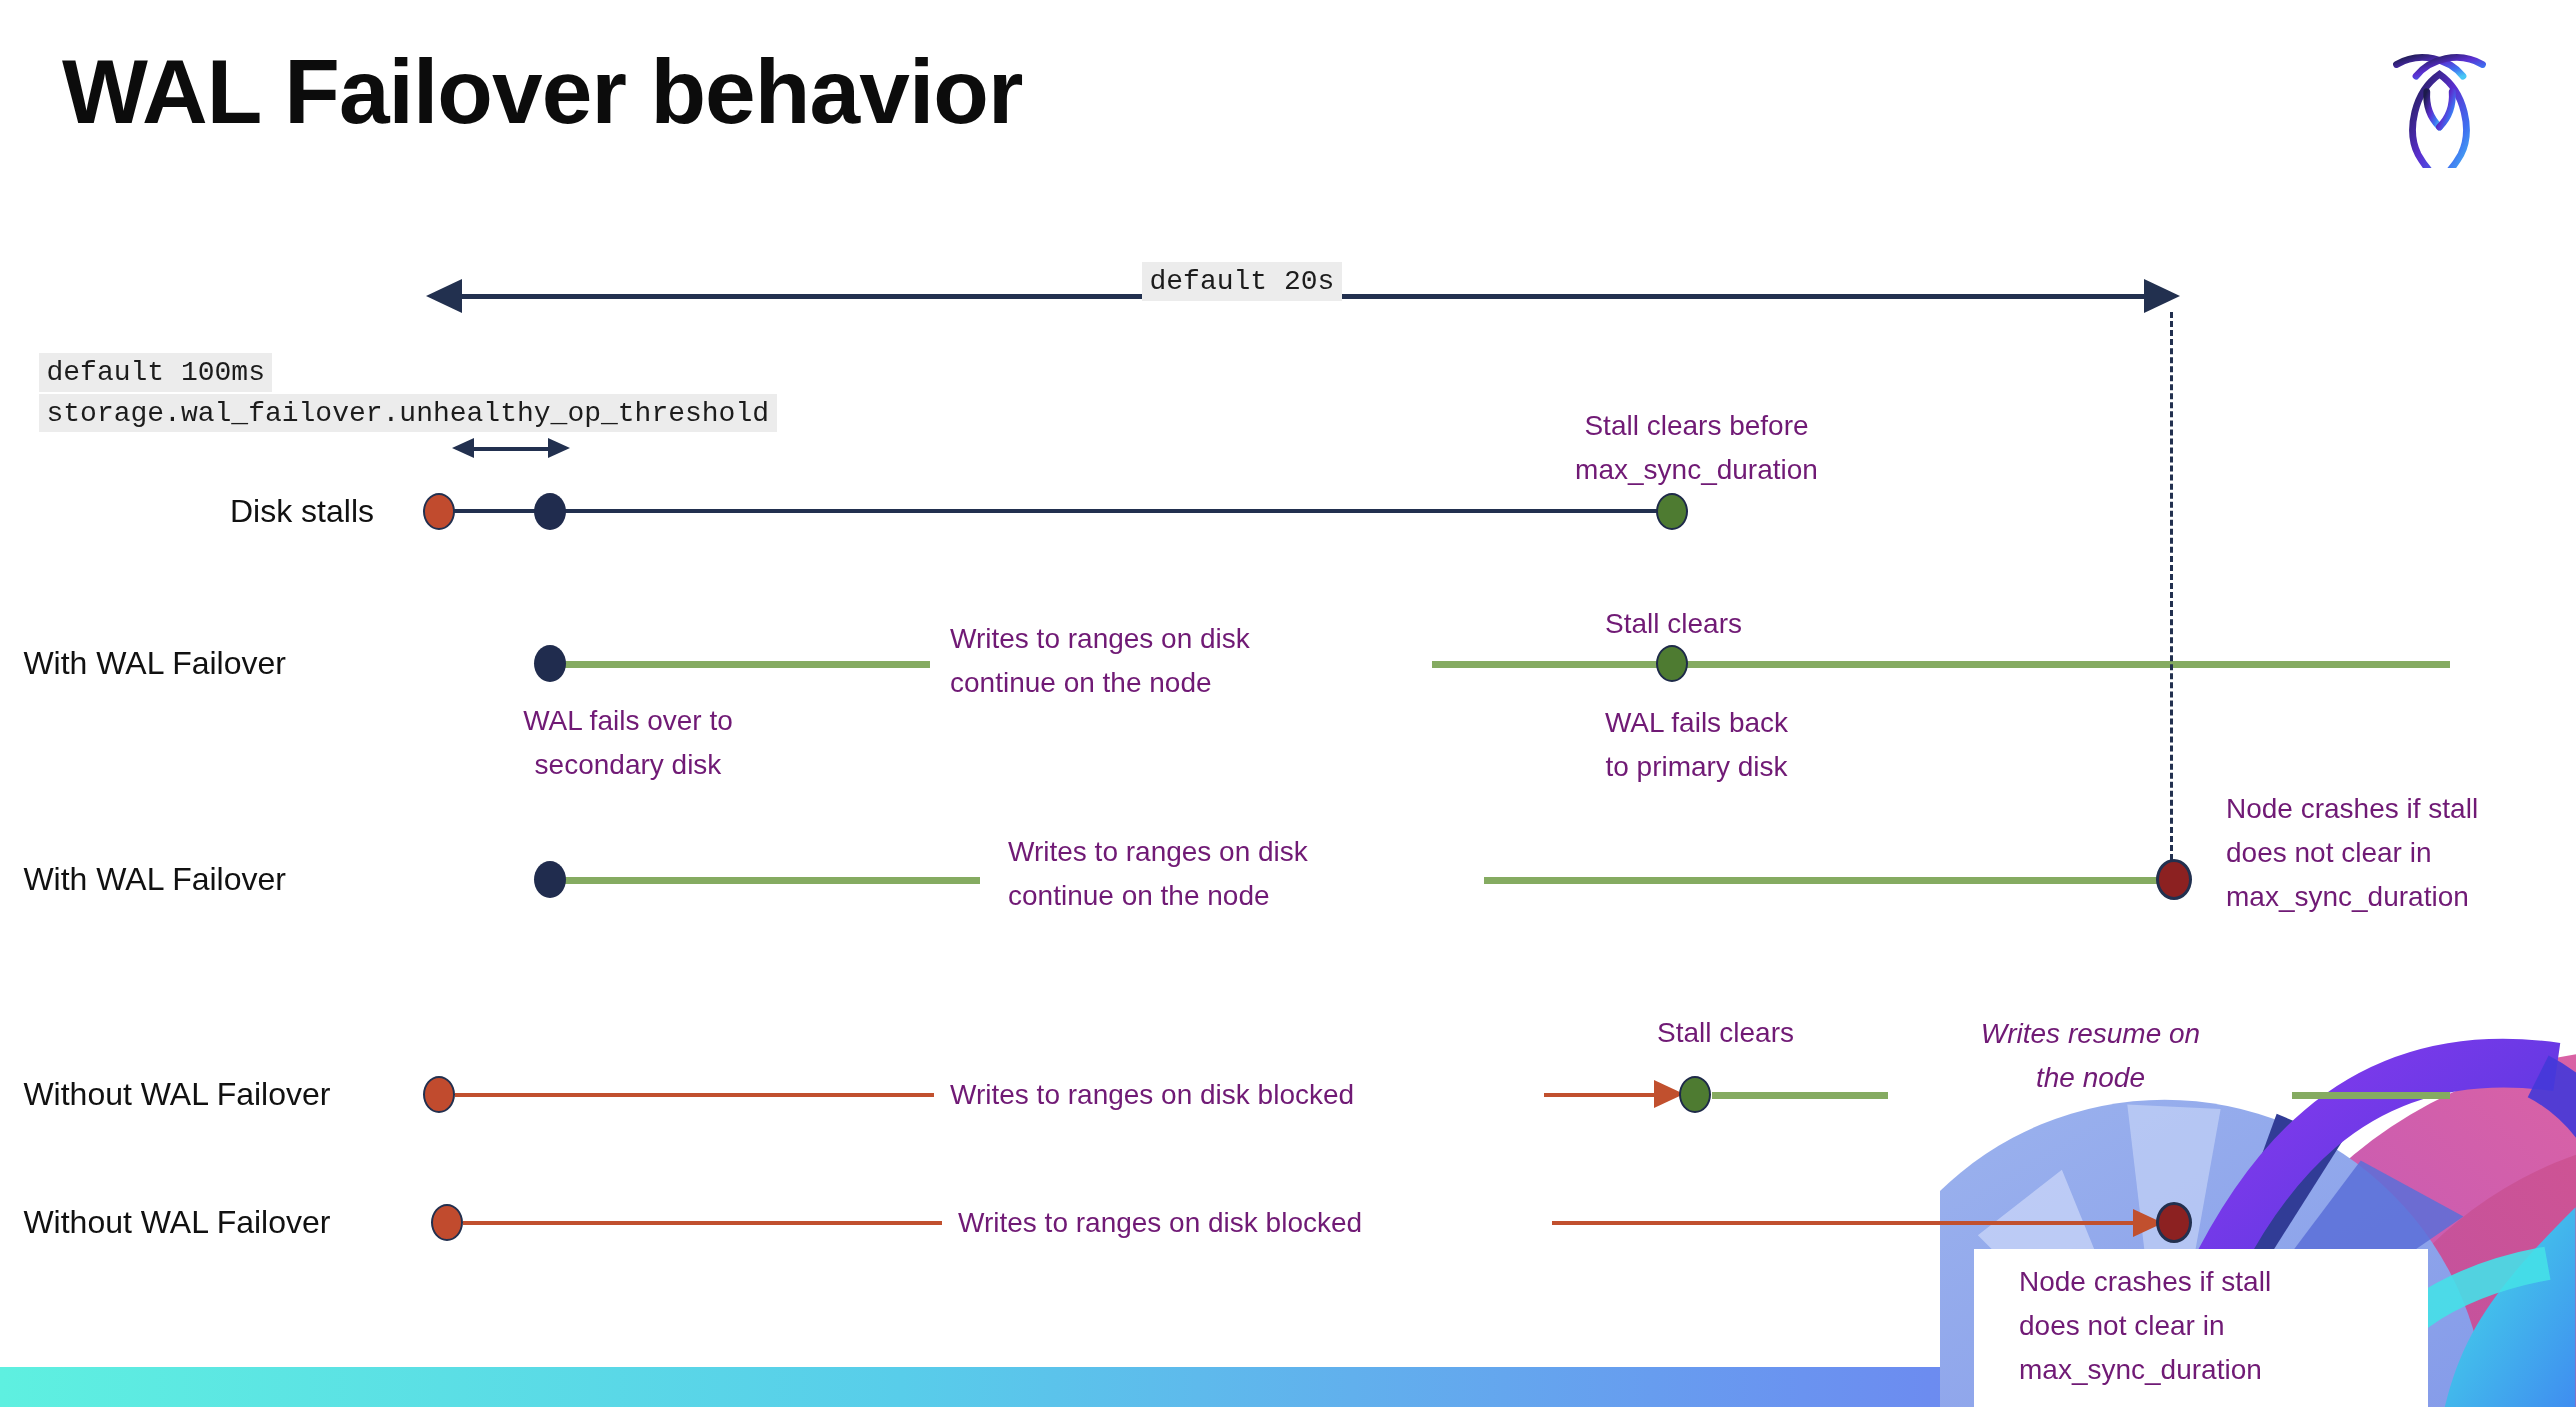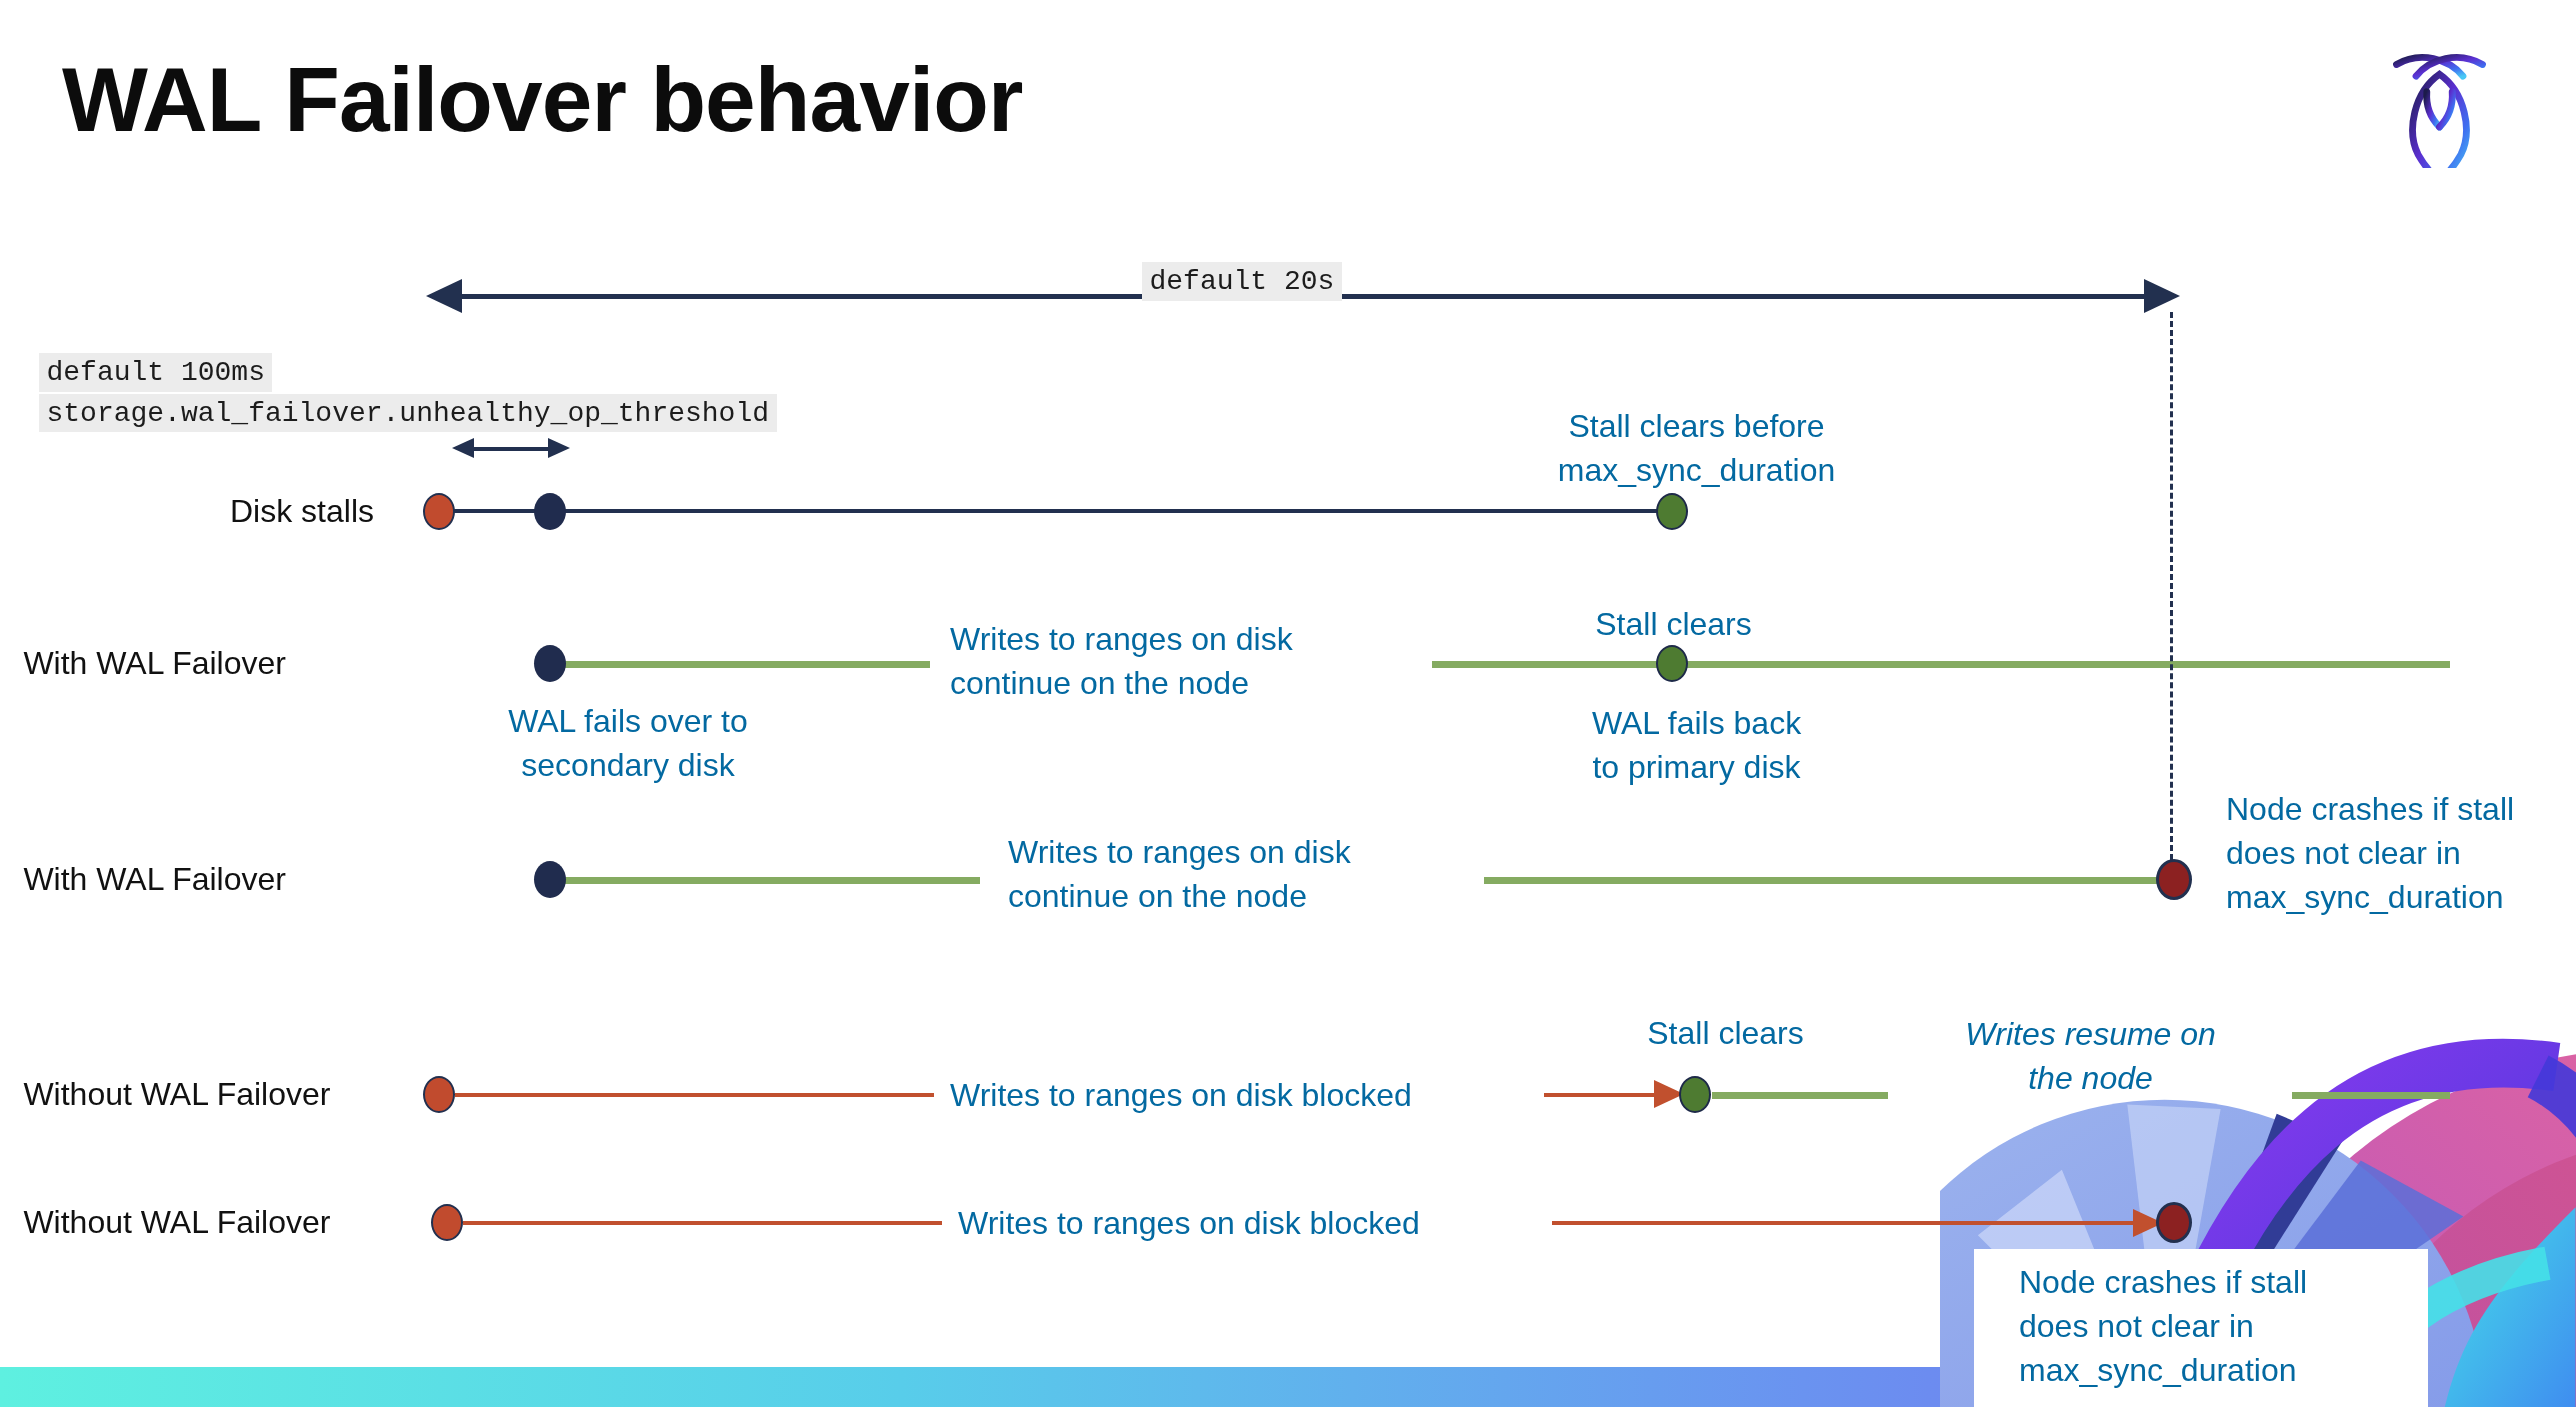--- a/index.html
+++ b/index.html
@@ -2,29 +2,29 @@
 <html style="font-size:15px"><head>
 <meta charset="utf-8">
 <style>
   html,body{margin:0;padding:0;background:#ffffff;}
   #canvas{
     position:relative;width:2576px;height:1408px;overflow:hidden;background:#ffffff;
     font-family:"Liberation Sans","DejaVu Sans",sans-serif;color:#141414;
   }
   .abs{position:absolute;}
   .title{
-    left:62px;top:48px;font-size:91px;font-weight:800;letter-spacing:-0.9px;color:#0c0c0c;
+    left:62px;top:40px;font-size:91px;font-weight:800;letter-spacing:-0.9px;color:#0c0c0c;
   }
   .mono{
     font-family:"Liberation Mono","DejaVu Sans Mono",monospace;
     font-size:28px;line-height:37px;background:#ececec;color:#1c1c1c;
     padding:0.9px 7.5px;display:inline-block;white-space:pre;
   }
   .mono-stack span{display:table;margin-bottom:1.9px;}
-  .lbl{font-size:32px;line-height:44px;white-space:pre-line;color:#0369a1;}
+  .lbl{font-size:28px;line-height:44px;white-space:pre-line;color:#701a75;}
   .lbl.center{text-align:center;}
   .rowlabel{font-size:32px;line-height:37px;white-space:nowrap;color:#111111;text-align:center;}
   .hline{position:absolute;}
   .navy-line{background:#22304f;height:3.7px;}
   .navy-line.thick{height:4.7px;}
   .green-line{background:#85ab61;height:6.5px;}
   .red-line{background:#c1502e;height:3.7px;}
   .dot{position:absolute;border-radius:50%;box-sizing:border-box;}
   .dot.navy{width:32px;height:37px;background:#202c4e;}
   .dot.red{width:32px;height:37px;background:#c14b2e;border:2.8px solid #22304f;}

